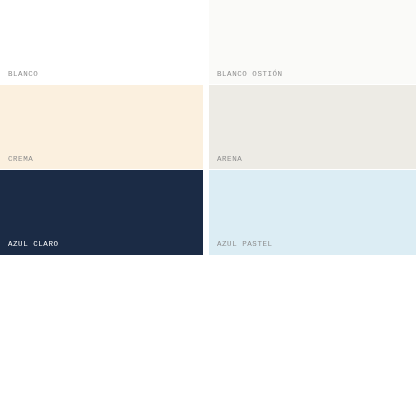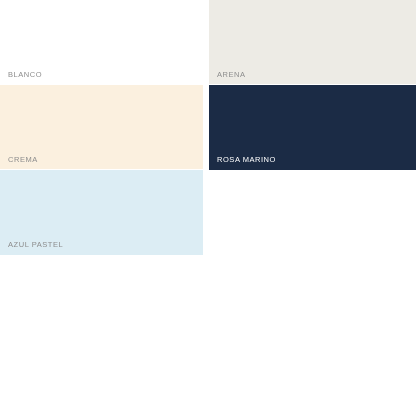--- a/index.html
+++ b/index.html
@@ -16,20 +16,21 @@
 
   #palette-grid {
     width: 348px;
     height: 416px;
     display: grid;
     grid-template-columns: 203px 207px;
     grid-template-rows: 85px 85px 85px 85px 76px;
     column-gap: 6px;
     row-gap: 0px;
     box-sizing: border-box;
+    font-family: Liberation Mono, monospace;
   }
 
   .swatch {
     position: relative;
     box-sizing: border-box;
     overflow: hidden;
     display: block;
   }
 
   
@@ -64,28 +65,32 @@
 </style>
 </head>
 <body>
 
 <div id="palette-grid" style="background: rgb(255, 255, 255);">
     <div class="swatch row-gap-bottom">
       <div class="swatch-fill" style="background: rgb(255, 255, 255);"></div>
       <div class="swatch-label">BLANCO</div>
     </div>
     <div class="swatch row-gap-bottom">
-      <div class="swatch-fill" style="background: rgb(237, 235, 229);"></div>
-      <div class="swatch-label">ARENA</div>
+      <div class="swatch-fill" style="background: rgb(250, 250, 248);"></div>
+      <div class="swatch-label">BLANCO OSTIÓN</div>
     </div>
     <div class="swatch row-gap-bottom">
       <div class="swatch-fill" style="background: rgb(251, 240, 223);"></div>
       <div class="swatch-label">CREMA</div>
     </div>
+    <div class="swatch row-gap-bottom">
+      <div class="swatch-fill" style="background: rgb(237, 235, 229);"></div>
+      <div class="swatch-label">ARENA</div>
+    </div>
     <div class="swatch on-dark">
       <div class="swatch-fill" style="background: rgb(27, 43, 69);"></div>
-      <div class="swatch-label">ROSA MARINO</div>
+      <div class="swatch-label">AZUL CLARO</div>
     </div>
     <div class="swatch">
       <div class="swatch-fill" style="background: rgb(220, 237, 244);"></div>
       <div class="swatch-label">AZUL PASTEL</div>
     </div>
   </div>
 
 </body></html>

